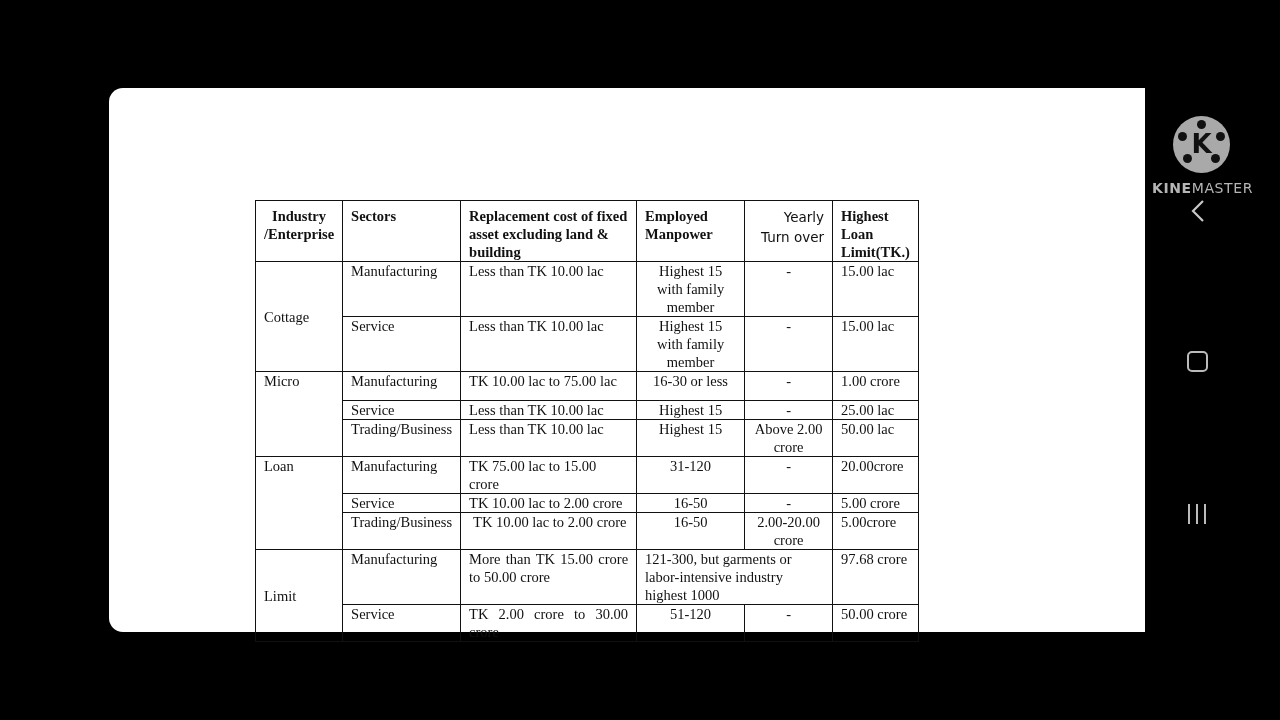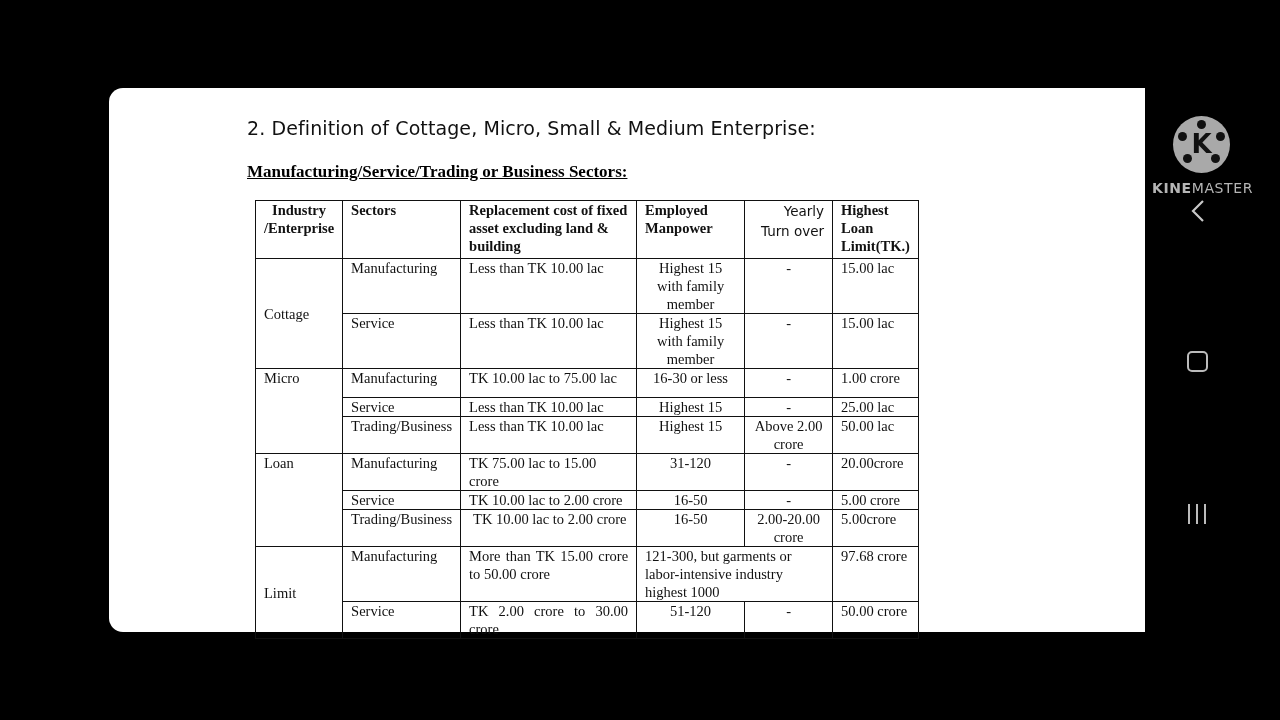--- a/index.html
+++ b/index.html
@@ -19,21 +19,21 @@
     position: absolute; left: 138px; top: 74px; font-family: "Liberation Serif", serif;
     font-weight: bold; font-size: 17px; color: #000; text-decoration: underline; white-space: nowrap;
   }
   table.sme {
     position: absolute; left: 146px; top: 112px; border-collapse: collapse;
     font-family: "Liberation Serif", serif; font-size: 14.5px; color: #111; line-height: 18px;
   }
   table.sme td, table.sme th {
     border: 1.5px solid #111; vertical-align: top; padding: 0 8px; text-align: left; font-weight: normal;
   }
-  table.sme th { font-weight: bold; padding-top: 0; }
+  table.sme th { font-weight: bold; padding-top: 6px; }
   table.sme th.center { text-align: center; }
   table.sme th.sans { font-family: "DejaVu Sans", sans-serif; font-weight: normal; font-size: 13.5px; text-align: right; line-height: 20px; margin-top: 13px; }
   table.sme td.center { text-align: center; }
   table.sme td.mid { vertical-align: middle; margin-top: 33px; }
   table.sme td.justify { text-align: justify; text-align-last: left; }
   .col1 { width: 78px; } .col2 { width: 112px; } .col3 { width: 176px; }
   .col4 { width: 108px; } .col5 { width: 88px; } .col6 { width: 84px; }
   .logo-circle {
     position: absolute; left: 1173px; top: 116px; width: 57px; height: 57px; border-radius: 50%;
     background: #a9a9a9;
@@ -52,22 +52,20 @@
   .nav-home {
     position: absolute; left: 1187px; top: 351px; width: 17px; height: 17px; border: 2px solid #bbb; border-radius: 5px;
   }
   .nav-recent { position: absolute; left: 1187px; top: 504px; width: 22px; height: 20px; }
   .nav-recent span { position: absolute; top: 0; width: 2px; height: 20px; background: #bbb; }
 </style>
 </head>
 <body>
 
 <div class="page">
-  <div class="heading">2. Definition of Cottage, Micro, Small &amp; Medium Enterprise:</div>
-  <div class="subheading">Manufacturing/Service/Trading or Business Sectors:</div>
 
   <table class="sme">
     <colgroup>
       <col class="col1">
         <col class="col2">
         <col class="col3">
         <col class="col4">
         <col class="col5">
         <col class="col6">
     </colgroup>

